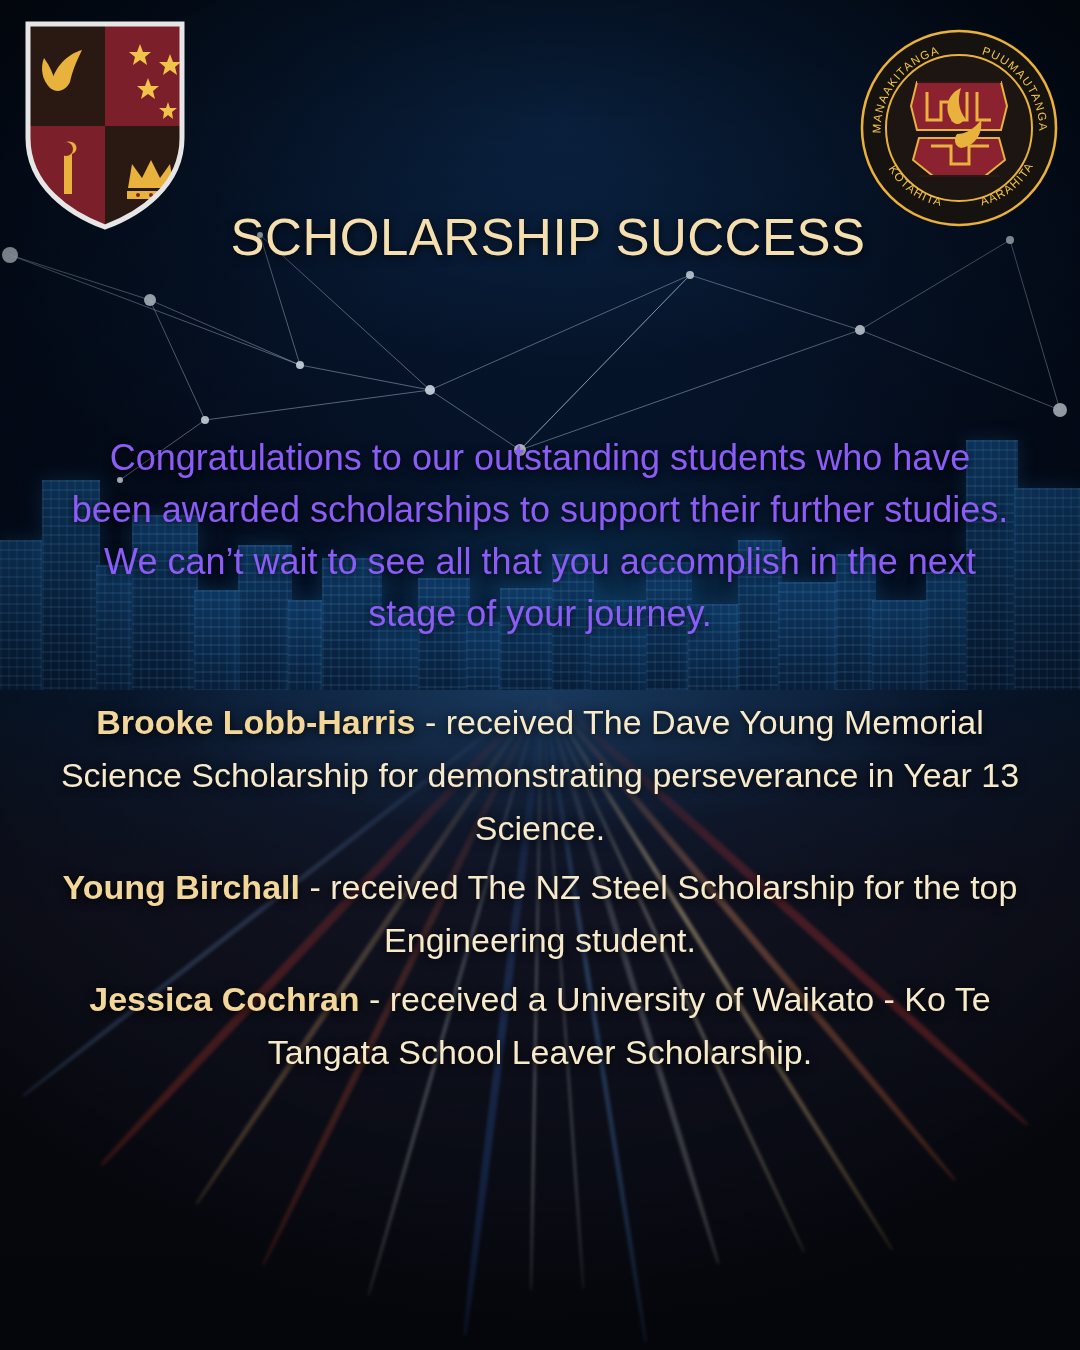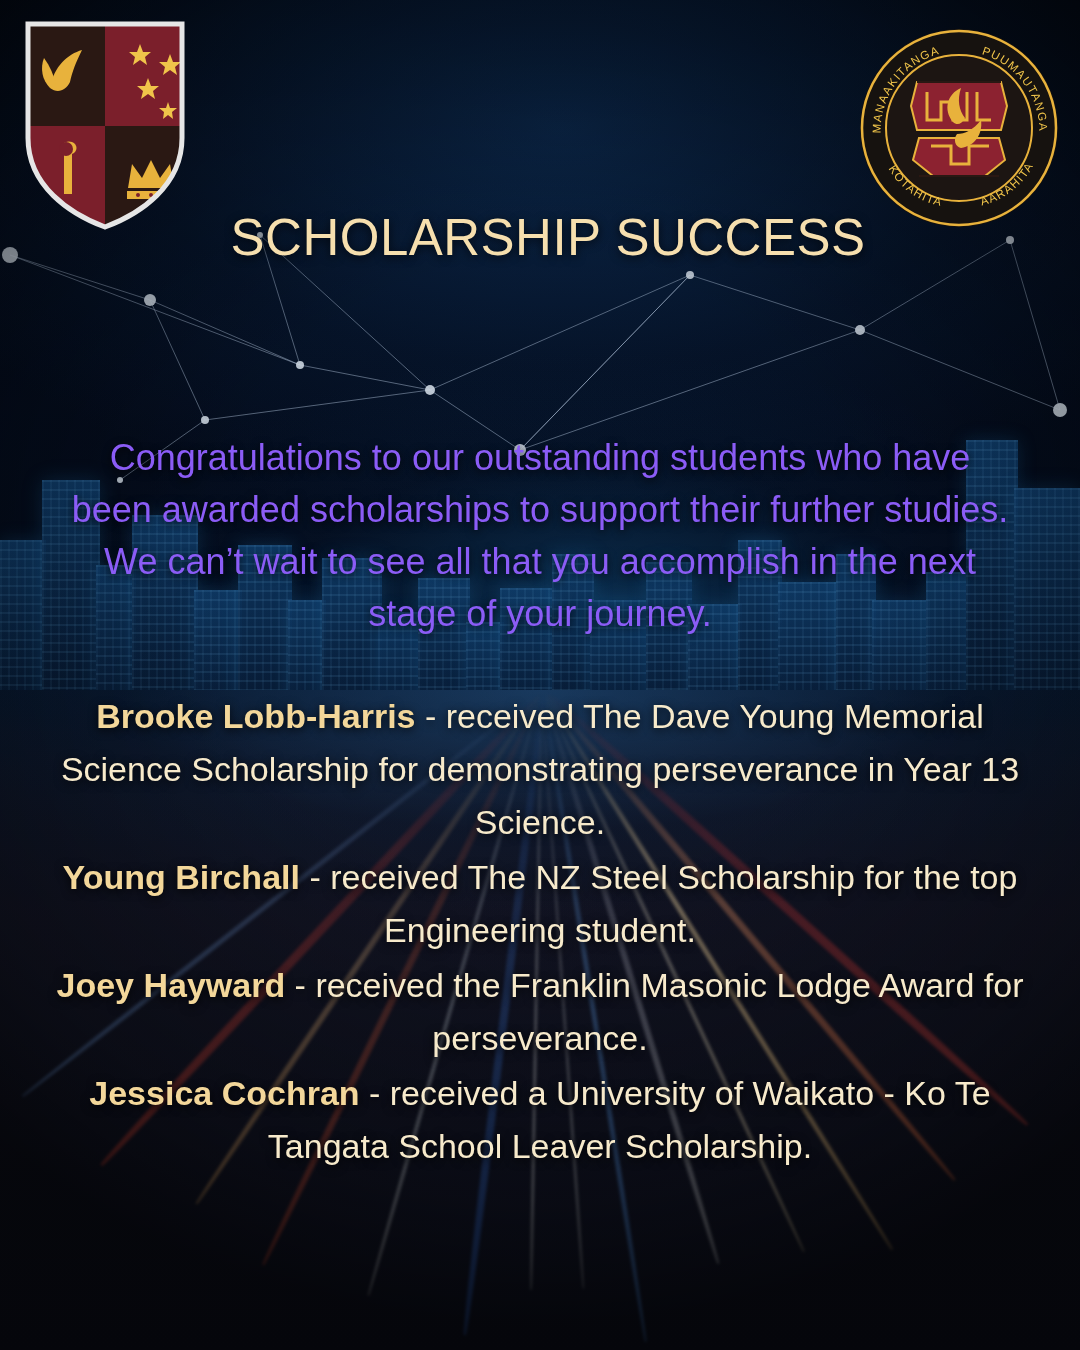--- a/index.html
+++ b/index.html
@@ -118,21 +118,21 @@
   .awards {
     position: absolute;
     left: 40px; top: 690px; width: 1000px;
     text-align: center;
     color: #f6e6c3;
     font-size: 34px;
     line-height: 53px;
     text-shadow: 0 2px 10px rgba(0,0,0,0.85);
   }
   .award {
-    margin: 0 0 2px 0;
+    margin: 6px 0 2px 0;
   }
   .award .name {
     font-weight: bold;
     color: #f3d79a;
   }
   .award .desc {
     color: #f7eacb;
   }
 </style>
 </head>
@@ -315,21 +315,18 @@
     <div class="intro">Congratulations to our outstanding students who have been awarded scholarships to support their further studies. We can’t wait to see all that you accomplish in the next stage of your journey.</div>
 
     <div class="awards">
       <p class="award">
         <span class="name">Brooke Lobb-Harris</span><span class="desc"> - received The Dave Young Memorial Science Scholarship for demonstrating perseverance in Year 13 Science.</span>
       </p>
       <p class="award">
         <span class="name">Young Birchall</span><span class="desc"> - received The NZ Steel Scholarship for the top Engineering student.</span>
       </p>
       <p class="award">
-        <span class="name">Joey Hayward</span><span class="desc"> - received the Franklin Masonic Lodge Award for perseverance.</span>
-      </p>
-      <p class="award">
         <span class="name">Jessica Cochran</span><span class="desc"> - received a University of Waikato - Ko Te Tangata School Leaver Scholarship.</span>
       </p>
     </div>
 
   </div>
 </div>
 
 </body></html>

